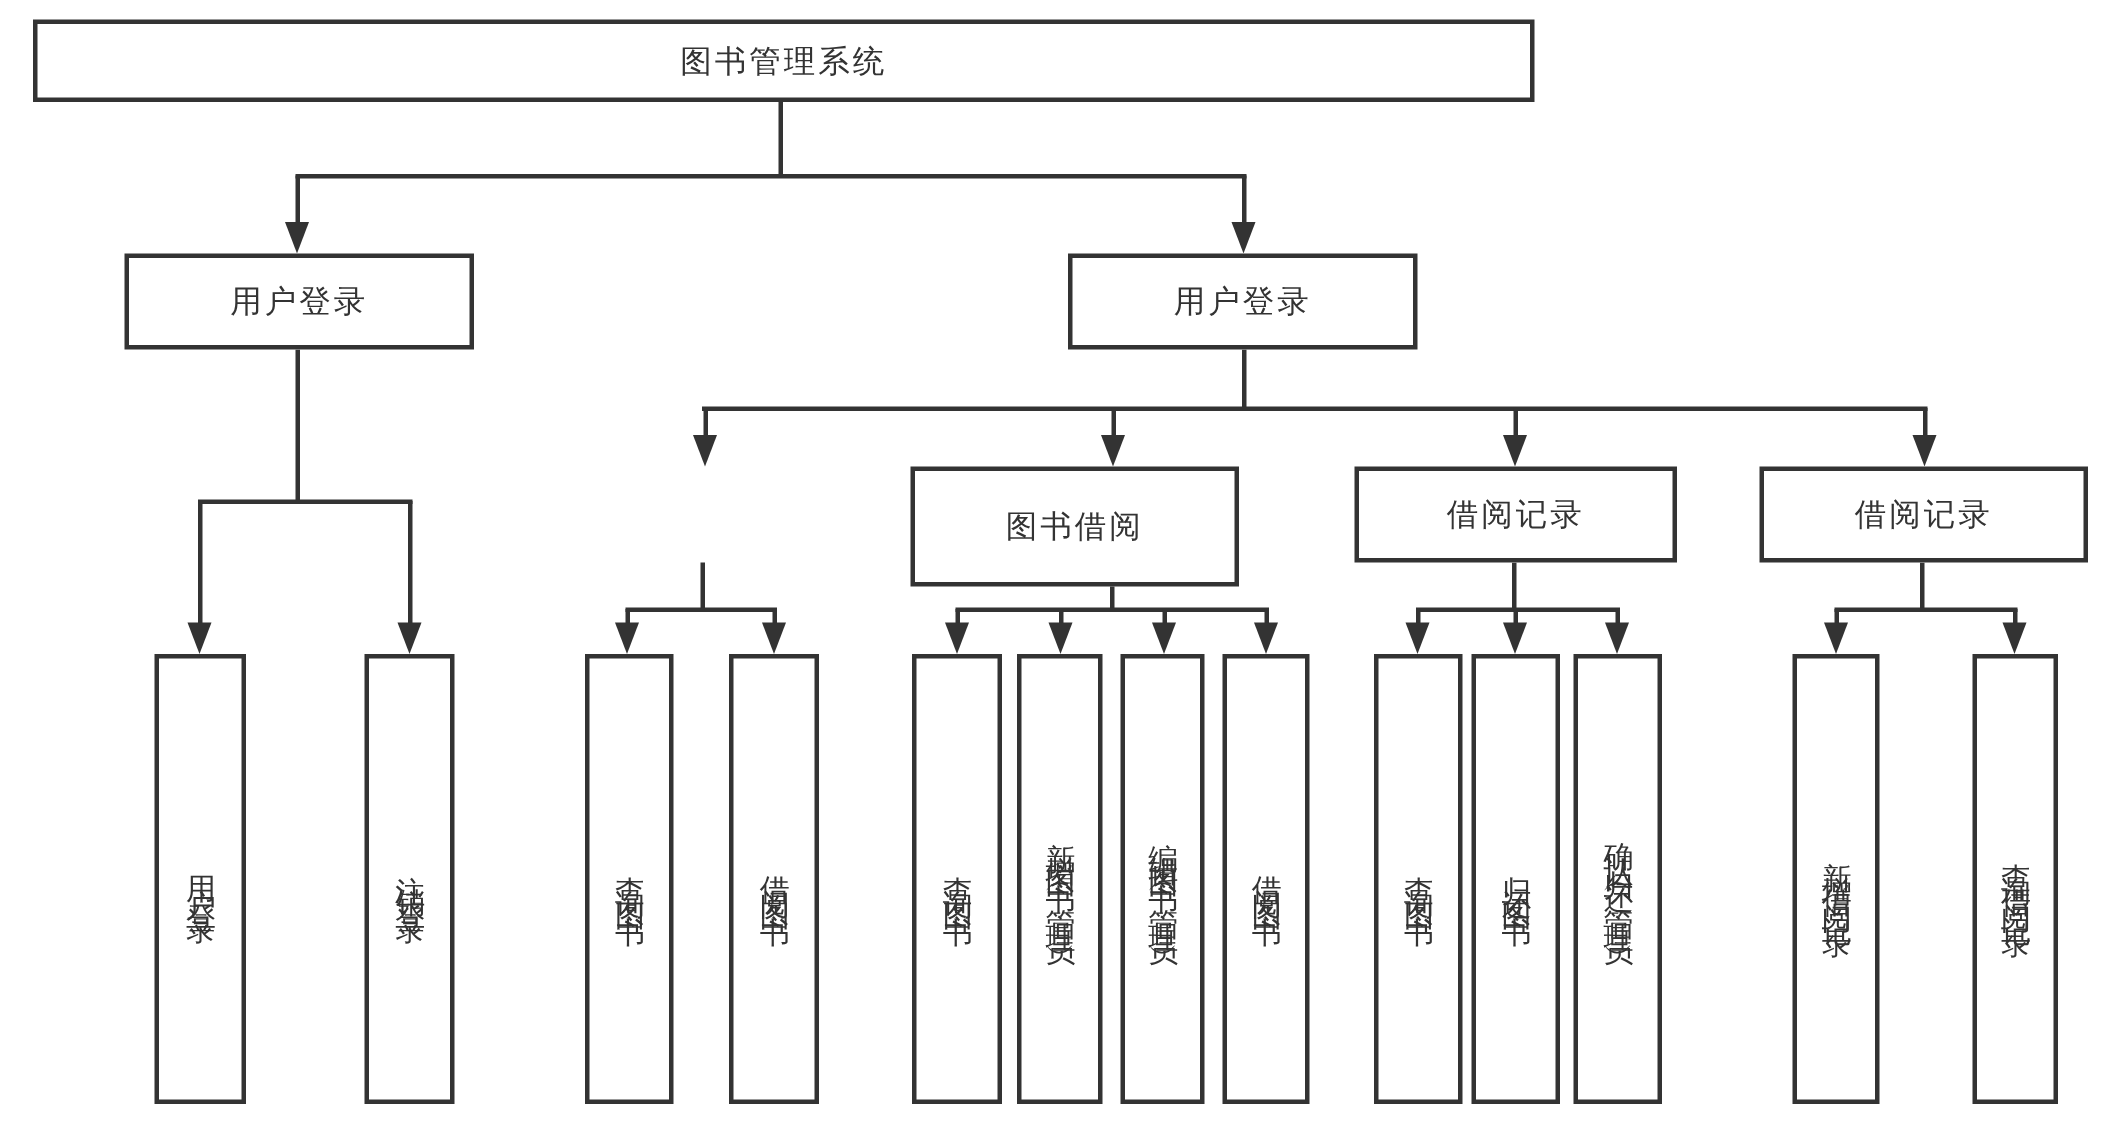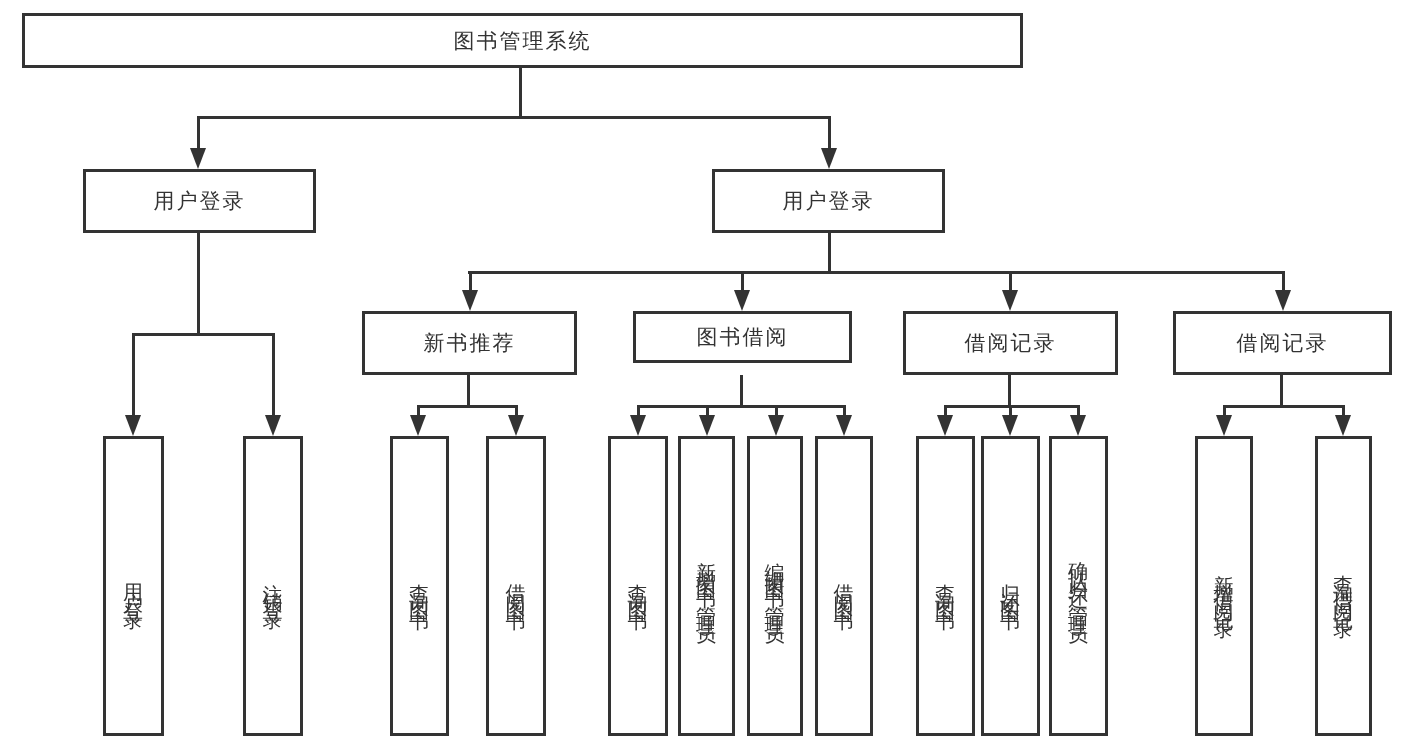--- a/index.html
+++ b/index.html
@@ -64,22 +64,21 @@
 </head>
 <body>
 
 <div id="canvas">
 
   <div class="box h" style="left:22px; top:13px; width:1001px; height:55px">图书管理系统</div>
 
   <div class="box h" style="left:83px; top:169px; width:233px; height:64px">用户登录</div>
   <div class="box h" style="left:712px; top:169px; width:233px; height:64px">用户登录</div>
 
-  <div class="box h" style="left:362px; top:311px; width:215px; height:64px">新书推荐</div>
-  <div class="box h" style="left:633px; top:311px; width:219px; height:52px">图书借阅</div>
+  <div class="box h" style="left:607px; top:311px; width:219px; height:80px">图书借阅</div>
   <div class="box h" style="left:903px; top:311px; width:215px; height:64px">借阅记录</div>
   <div class="box h" style="left:1173px; top:311px; width:219px; height:64px">借阅记录</div>
 
   <div class="box v" style="left:103px; top:436px; width:61px; height:300px">用户登录</div>
   <div class="box v" style="left:243px; top:436px; width:60px; height:300px">注销登录</div>
 
   <div class="box v" style="left:390px; top:436px; width:59px; height:300px">查询图书</div>
   <div class="box v" style="left:486px; top:436px; width:60px; height:300px">借阅图书</div>
 
   <div class="box v" style="left:608px; top:436px; width:60px; height:300px">查询图书</div>

